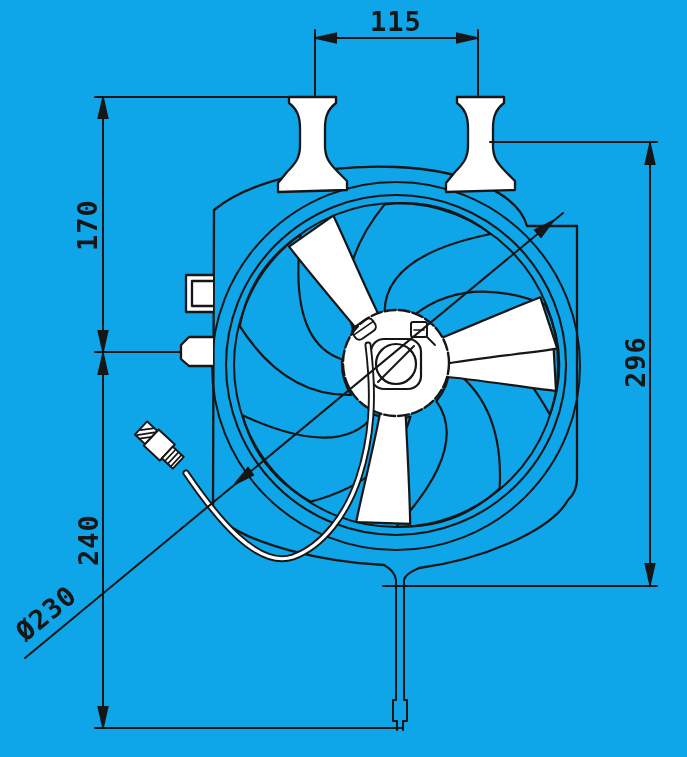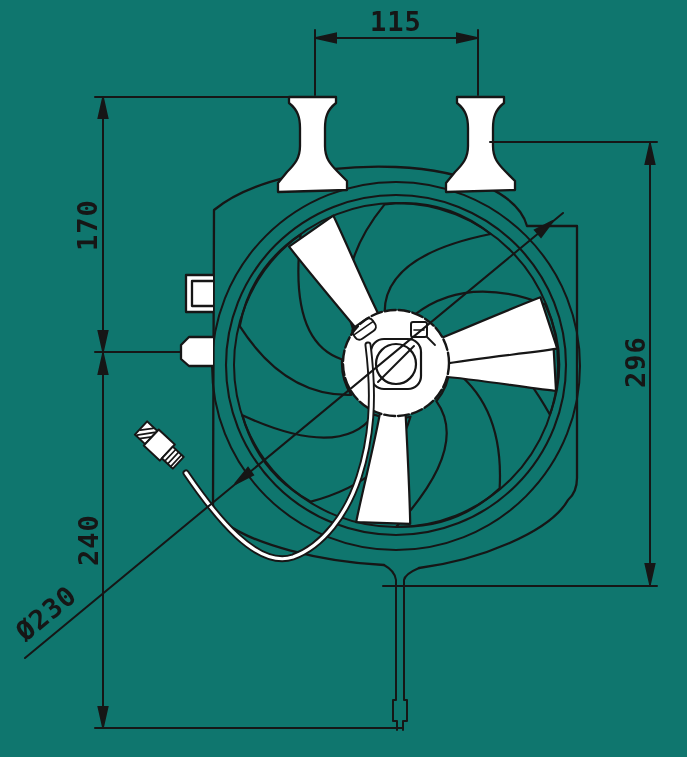--- a/index.html
+++ b/index.html
@@ -1,16 +1,16 @@
 <!DOCTYPE html>
 <html><head>
 <meta charset="utf-8">
 <style>
   html,body{margin:0;padding:0;background:#ffffff;}
-  .stage{position:relative;width:687px;height:757px;background:#0f766e;overflow:hidden;
+  .stage{position:relative;width:687px;height:757px;background:#0ea5e9;overflow:hidden;
          font-family:"DejaVu Sans Mono","Liberation Mono",monospace;}
   svg{display:block}
   text.dim{font-family:"DejaVu Sans Mono","Liberation Mono",monospace;
            font-size:27px;font-weight:bold;fill:#161616;letter-spacing:1px;}
 </style>
 </head>
 <body>
 
 <div class="stage">
 <svg width="687" height="757" viewBox="0 0 687 757">

